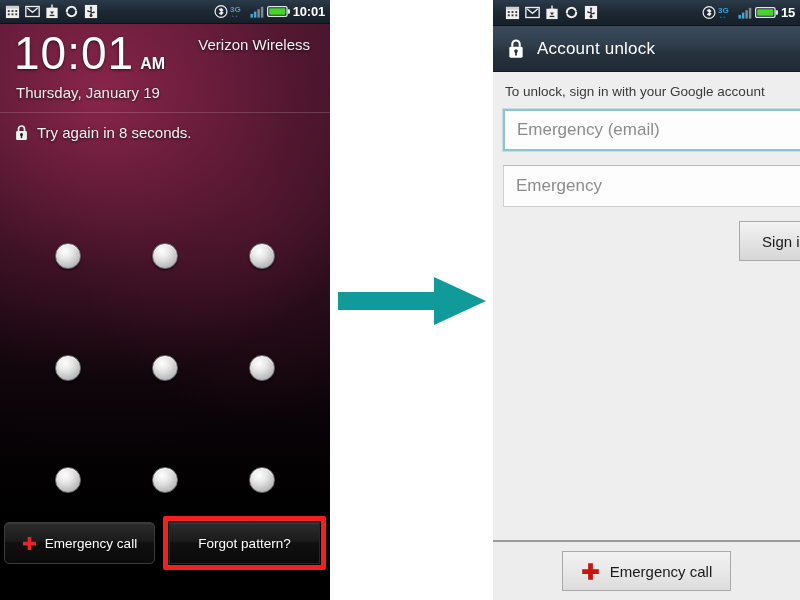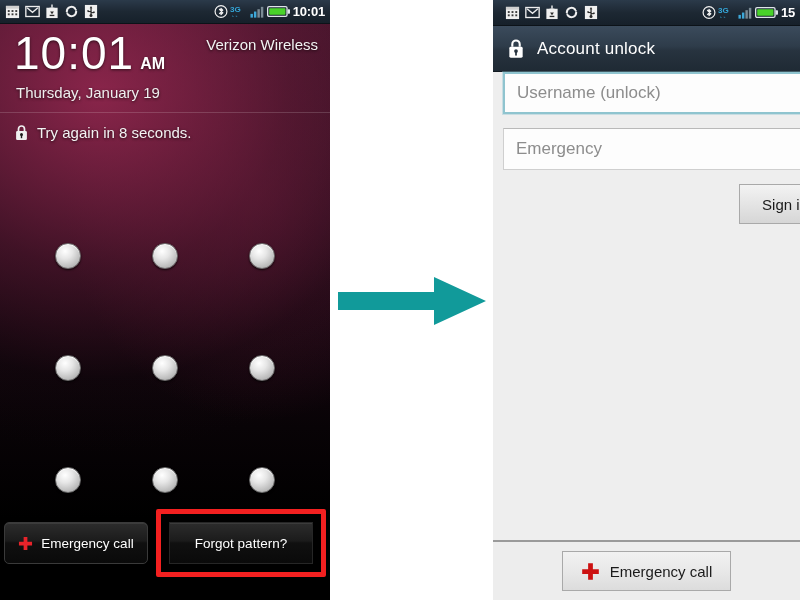--- a/index.html
+++ b/index.html
@@ -88,21 +88,21 @@
   }
   .clock-ampm {
     color: #ffffff;
     font-size: 16px;
     font-weight: bold;
     margin-left: 6px;
     text-shadow: 0 1px 3px rgba(0,0,0,0.6);
   }
   .carrier {
     position: absolute;
-    right: 12px; top: 12px;
+    right: 20px; top: 12px;
     color: #f2f2f2;
     font-size: 15px;
     text-shadow: 0 1px 3px rgba(0,0,0,0.7);
   }
   .date-line {
     position: absolute;
     left: 16px; top: 60px;
     color: #efefef;
     font-size: 15px;
     text-shadow: 0 1px 3px rgba(0,0,0,0.7);
@@ -168,21 +168,21 @@
     border: 1px solid #3a3a3a;
     background: linear-gradient(to bottom, #2c2c2c 0%, #1b1b1b 45%, #101010 50%, #0a0a0a 100%);
     color: #ffffff;
     font-size: 13.5px;
     box-shadow: inset 0 1px 0 rgba(255,255,255,0.08);
     box-sizing: border-box;
   }
   .lock-btn-wrap { flex: 1; display: flex; }
   .highlight-box {
     border: 5px solid #f32020;
-    padding: 8px;
+    padding: 1px;
     border-radius: 2px;
     box-sizing: border-box;
     display: flex;
     flex: 1;
   }
   .highlight-box .lock-btn { border-radius: 0; border-color: #262626; }
   .gap-mid { width: 8px; }
 
   
   .center-gap {
@@ -522,23 +522,24 @@
     <svg width="18" height="21" viewBox="0 0 14 17">
       <path d="M4 7 L4 5 A3 3 0 0 1 10 5 L10 7" fill="none" stroke="#ffffff" stroke-width="1.7"></path>
       <rect x="1.6" y="7" width="10.8" height="9" rx="1.2" fill="#ffffff"></rect>
       <circle cx="7" cy="10.6" r="1.5" fill="#27333f"></circle>
       <rect x="6.3" y="11" width="1.4" height="3.2" fill="#27333f"></rect>
     </svg>
     <span class="titlebar-text">Account unlock</span>
   </div>
 
   <div class="right-content">
+    <div class="instruction">To unlock, sign in with your Google account</div>
 
     <div class="field focused">
-      <span>Username (unlock)</span>
+      <span>Emergency (email)</span>
     </div>
 
     <div class="field plain">
       <span>Emergency</span>
     </div>
 
     <div class="signin-row">
       <div class="signin-btn">
         <span>Sign in</span>
       </div>

